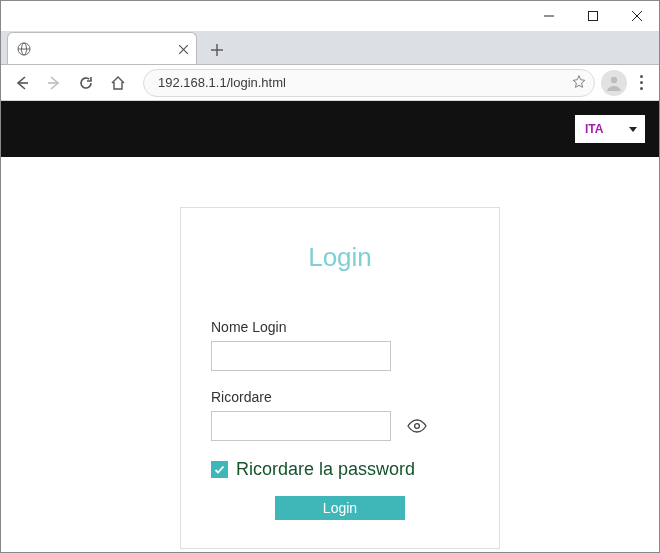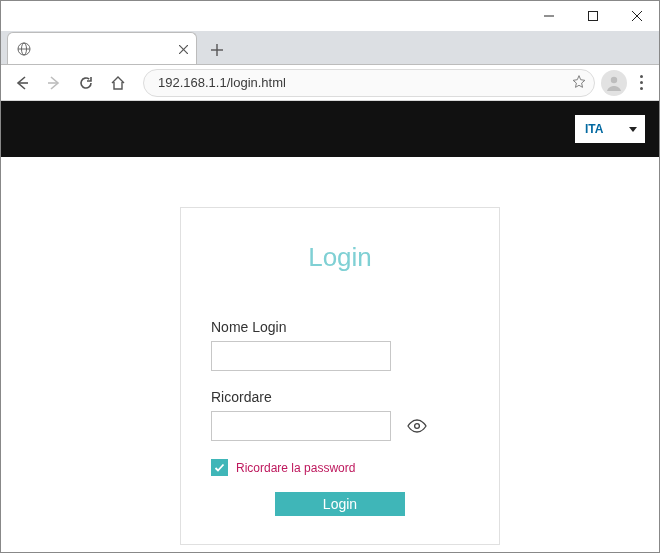--- a/index.html
+++ b/index.html
@@ -23,31 +23,31 @@
   .tb-btn.disabled { color: #bdbdbd; }
   .address { flex: 1; height: 28px; border: 1px solid #dcdcdc; border-radius: 14px; margin: 0 4px 0 8px; display: flex; align-items: center; padding: 0 32px 0 14px; font-size: 13px; color: #3b3b3b; position: relative; background: #fafafa; }
   .address .star { position: absolute; right: 8px; top: 50%; transform: translateY(-50%); color: #777; }
   .profile { width: 26px; height: 26px; border-radius: 50%; background: #e2e2e2; display: flex; align-items: center; justify-content: center; }
   .kebab { width: 24px; display: flex; flex-direction: column; align-items: center; justify-content: center; gap: 3px; }
   .kebab span { width: 3px; height: 3px; background: #555; border-radius: 50%; }
 
   
   .page { position: relative; height: calc(553px - 30px - 34px - 36px - 2px); background: #fff; }
   .blackbar { height: 56px; background: #111; display: flex; align-items: center; justify-content: flex-end; padding: 0 14px; }
-  .lang { background: #fff; height: 28px; min-width: 70px; display: flex; align-items: center; padding: 0 10px 0 10px; font-size: 12px; font-weight: 600; color: #0369a1; position: relative; }
+  .lang { background: #fff; height: 28px; min-width: 70px; display: flex; align-items: center; padding: 0 10px 0 10px; font-size: 12px; font-weight: 600; color: #a21caf; position: relative; }
   .lang .caret { position: absolute; right: 8px; top: 50%; transform: translateY(-50%); }
 
   .content-area { display: flex; justify-content: center; padding-top: 50px; padding-left: 20px; }
   .login-card { width: 320px; border: 1px solid #e0e0e0; padding: 28px 30px 28px 30px; }
   .login-title { text-align: center; font-size: 26px; color: #7fd0d4; font-weight: 400; margin-bottom: 46px; margin-top: 6px; }
   .field-label { font-size: 14px; color: #333; margin-bottom: 6px; font-weight: 400; }
   .row { margin-bottom: 18px; position: relative; }
   .text-input { width: 180px; height: 30px; border: 1px solid #c7c7c7; padding: 0 6px; font-size: 13px; background: #fff; }
   .eye { position: absolute; left: 196px; bottom: 4px; color: #555; }
-  .remember { display: flex; align-items: center; font-size: 12px; color: #be185d; margin-bottom: 16px; margin-top: 4px; }
+  .remember { display: flex; align-items: center; font-size: 18px; color: #14532d; margin-bottom: 16px; margin-top: 4px; }
   .chk { width: 17px; height: 17px; background: #3fb6b8; margin-right: 8px; display: flex; align-items: center; justify-content: center; color: #fff; }
   .login-btn { display: block; margin: 0 auto; background: #3fb6b8; color: #fff; border: none; width: 130px; height: 24px; font-size: 14px; cursor: pointer; }
 </style>
 </head>
 <body>
 
 <div class="titlebar">
   <div class="win-btn">
     <svg width="10" height="10">
         <line x1="0" y1="5" x2="10" y2="5" stroke="#222" stroke-width="1"></line>

